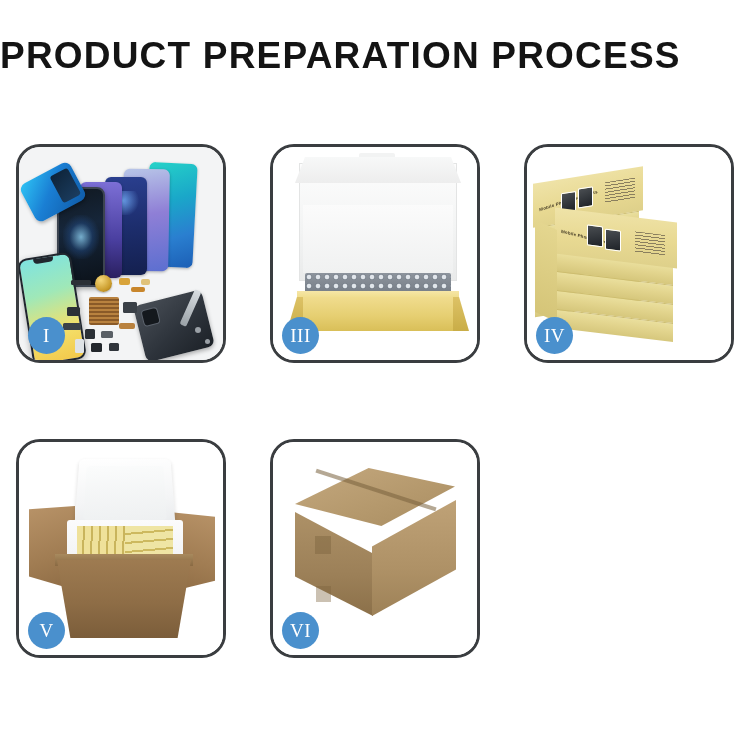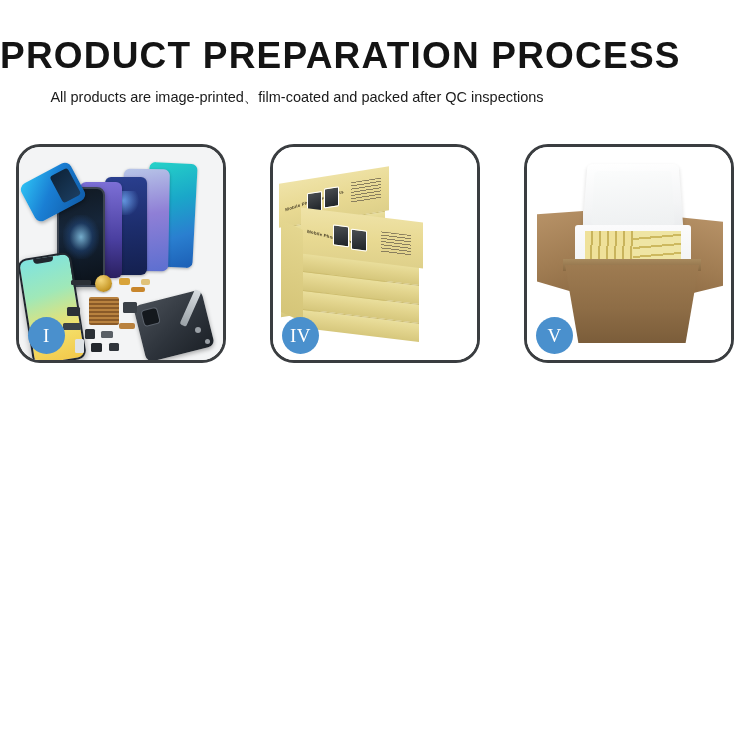--- a/index.html
+++ b/index.html
@@ -366,21 +366,20 @@
   .p6-tab2 {
     position:absolute; left:43px; top:144px; width:15px; height:16px;
     background: rgba(125,100,62,.40);
   }
 </style>
 </head>
 <body>
 
 <div class="header">
   <div class="title">PRODUCT PREPARATION PROCESS</div>
-  <div class="subtitle">All products are image-printed、film-coated and packed after QC inspections</div>
 </div>
 
 <div class="grid">
 
   <div class="panel">
     <div class="panel-clip">
       <div class="scene">
         <div class="p1-bg"></div>
         <div class="ph p1-s4"></div>
         <div class="ph p1-s3"></div>
@@ -408,20 +407,35 @@
         <div class="flex p1-t13"></div>
         <div class="chipl p1-t14"></div>
         <div class="chipl p1-t15"></div>
         <div class="chipl p1-t16"></div>
       </div>
     </div>
     <div class="badge">I</div>
   </div>
 
 
+  <div class="panel">
+    <div class="panel-clip">
+      <div class="scene">
+        <div class="p3-bg"></div>
+        <div class="p3-lid-tab"></div>
+        <div class="p3-lid"></div>
+        <div class="p3-lid-top"></div>
+        <div class="p3-foam"></div>
+        <div class="p3-bubble"></div>
+        <div class="p3-rim"></div>
+        <div class="p3-front"></div>
+      </div>
+    </div>
+    <div class="badge">III</div>
+  </div>
 
   <div class="panel">
     <div class="panel-clip">
       <div class="scene">
         <div class="p4-bg"></div>
 
         <div class="slab" style="left:8px; top:72px;  width:104px; height:17px; transform:skewY(-9deg);"></div>
         <div class="slab" style="left:8px; top:90px;  width:104px; height:17px; transform:skewY(-9deg);"></div>
         <div class="slab" style="left:8px; top:108px; width:104px; height:17px; transform:skewY(-9deg);"></div>
         <div class="slab" style="left:8px; top:126px; width:104px; height:17px; transform:skewY(-9deg);"></div>
@@ -464,14 +478,28 @@
         <div class="p5-foambox"></div>
         <div class="p5-inner"></div>
         <div class="p5-inner2"></div>
         <div class="p5-rim"></div>
         <div class="p5-body"></div>
       </div>
     </div>
     <div class="badge">V</div>
   </div>
 
+  <div class="panel">
+    <div class="panel-clip">
+      <div class="scene">
+        <div class="p6-bg"></div>
+        <div class="p6-top"></div>
+        <div class="p6-left"></div>
+        <div class="p6-right"></div>
+        <div class="p6-seam"></div>
+        <div class="p6-tab1"></div>
+        <div class="p6-tab2"></div>
+      </div>
+    </div>
+    <div class="badge">VI</div>
+  </div>
 
 </div>
 
 </body></html>

